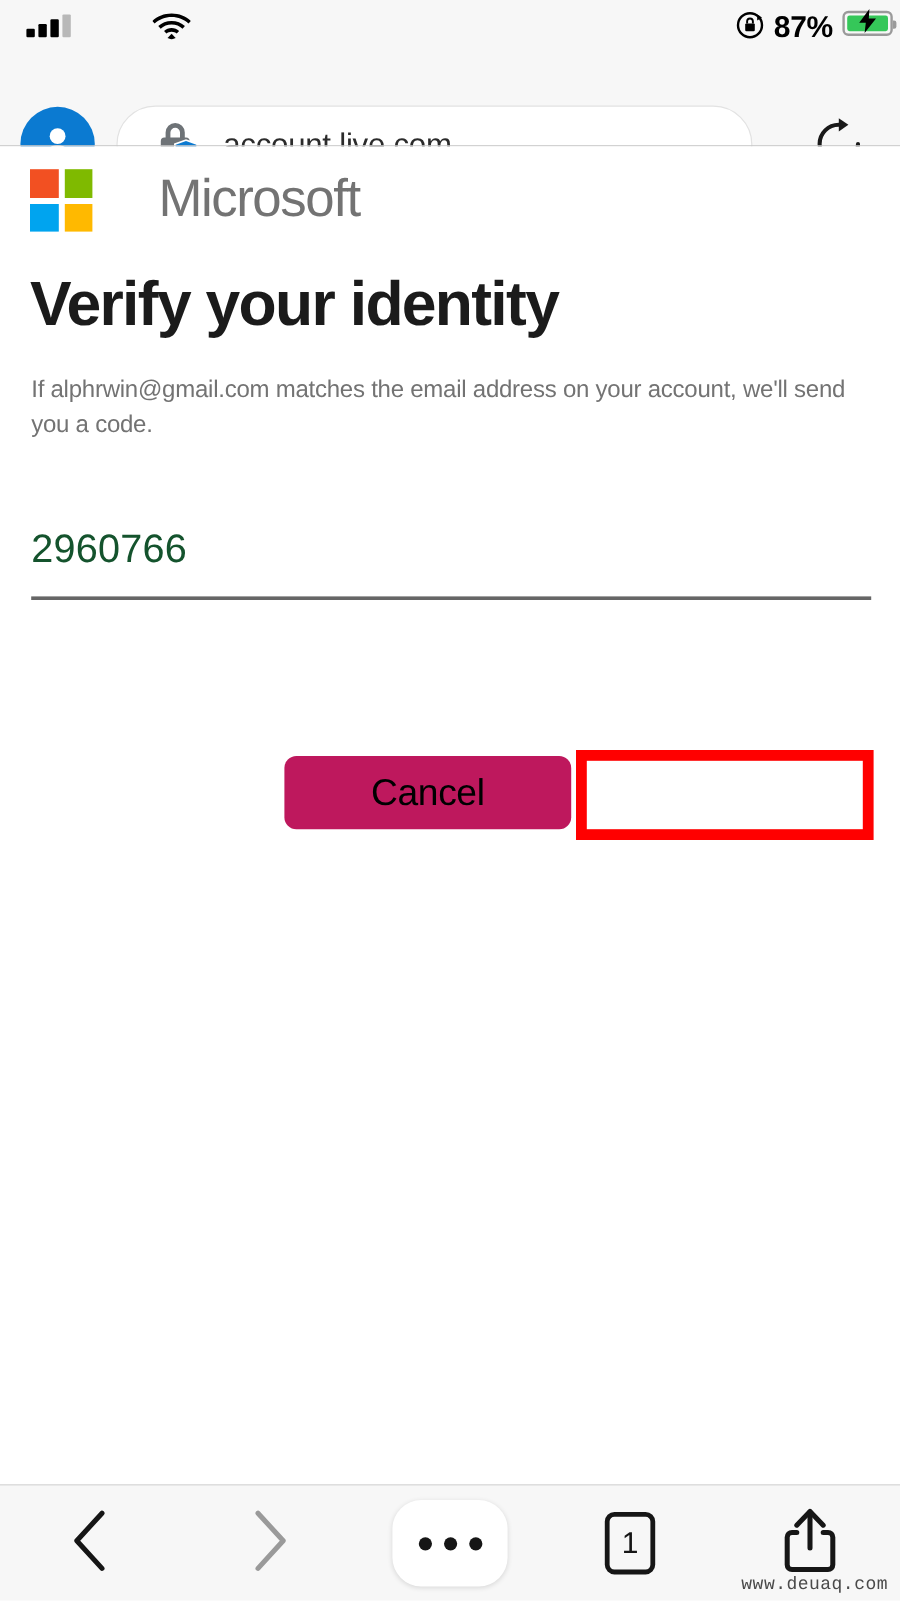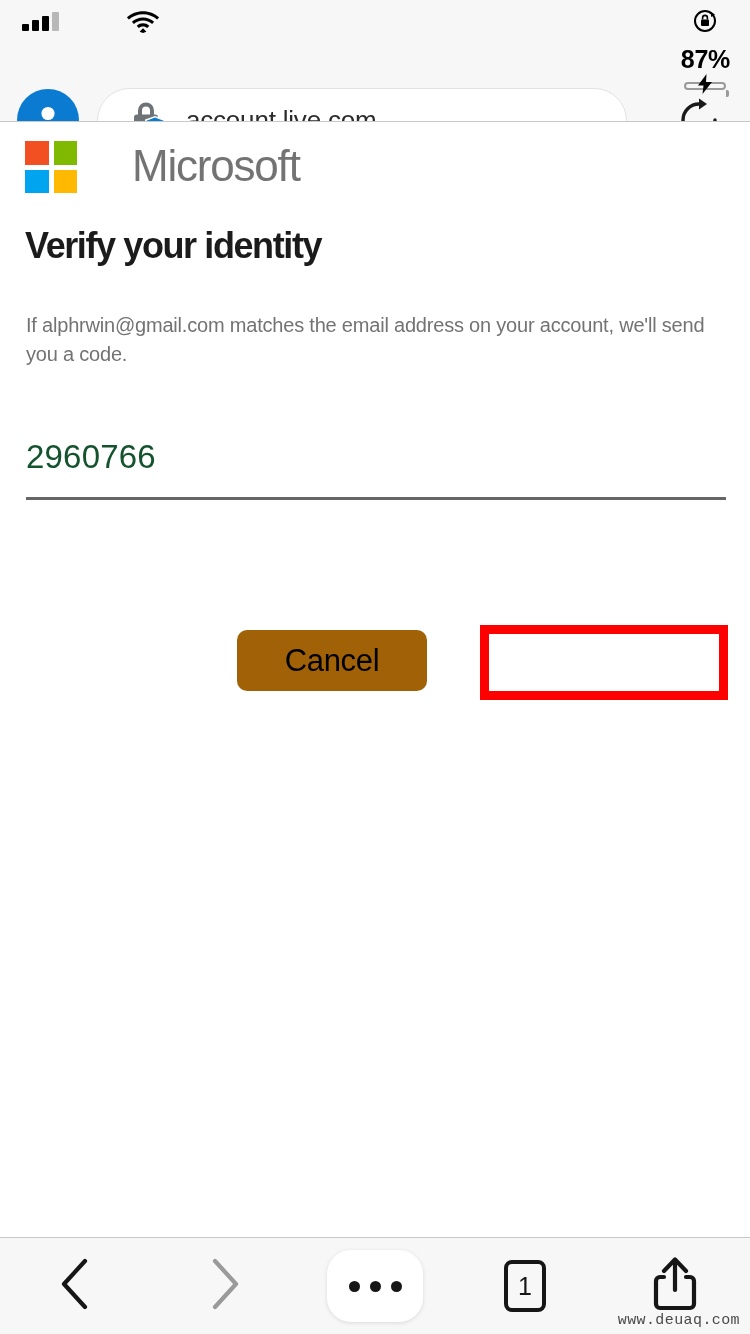--- a/index.html
+++ b/index.html
@@ -57,26 +57,25 @@
     width: 750px;
     text-align: center;
     font-size: 25px;
     font-weight: bold;
     color: #000;
     letter-spacing: -0.3px;
   }
 
   .status-right {
     position: absolute;
-    right: 20px; top: 9px;
-    display: flex;
-    align-items: center;
+    right: 6px; top: 9px;
+    display: flex;
+    align-items: flex-start;
     gap: 8px;
     height: 24px;
-    flex-direction: column;
   }
   .rotlock-icon { display: block; }
   .batt-pct {
     font-size: 25px;
     font-weight: bold;
     color: #000;
     letter-spacing: -0.3px;
   }
   .battery {
     position: relative;
@@ -185,21 +184,21 @@
     color: #737373;
     letter-spacing: -1.2px;
     font-weight: 400;
     line-height: 1;
     margin-top: -3px;
   }
 
   .page-title {
     position: absolute;
     left: 25px; top: 104px;
-    font-size: 36px;
+    font-size: 52px;
     font-weight: bold;
     color: #1b1b1b;
     letter-spacing: -1.4px;
     line-height: 1.1;
   }
 
   .body-text {
     position: absolute;
     left: 26px; top: 189px;
     width: 706px;
@@ -233,22 +232,22 @@
     font-size: 30px;
     color: #0067b8;
     letter-spacing: -0.2px;
     text-decoration: none;
   }
 
   
   .btn-cancel {
     position: absolute;
     left: 237px; top: 508px;
-    width: 190px; height: 61px;
-    background: #a16207;
+    width: 239px; height: 61px;
+    background: #be185d;
     border: none;
     border-radius: 10px;
     font-family: "Liberation Sans", sans-serif;
     font-size: 31px;
     color: #000000;
     letter-spacing: -0.3px;
   }
 
   .next-highlight {
     position: absolute;

